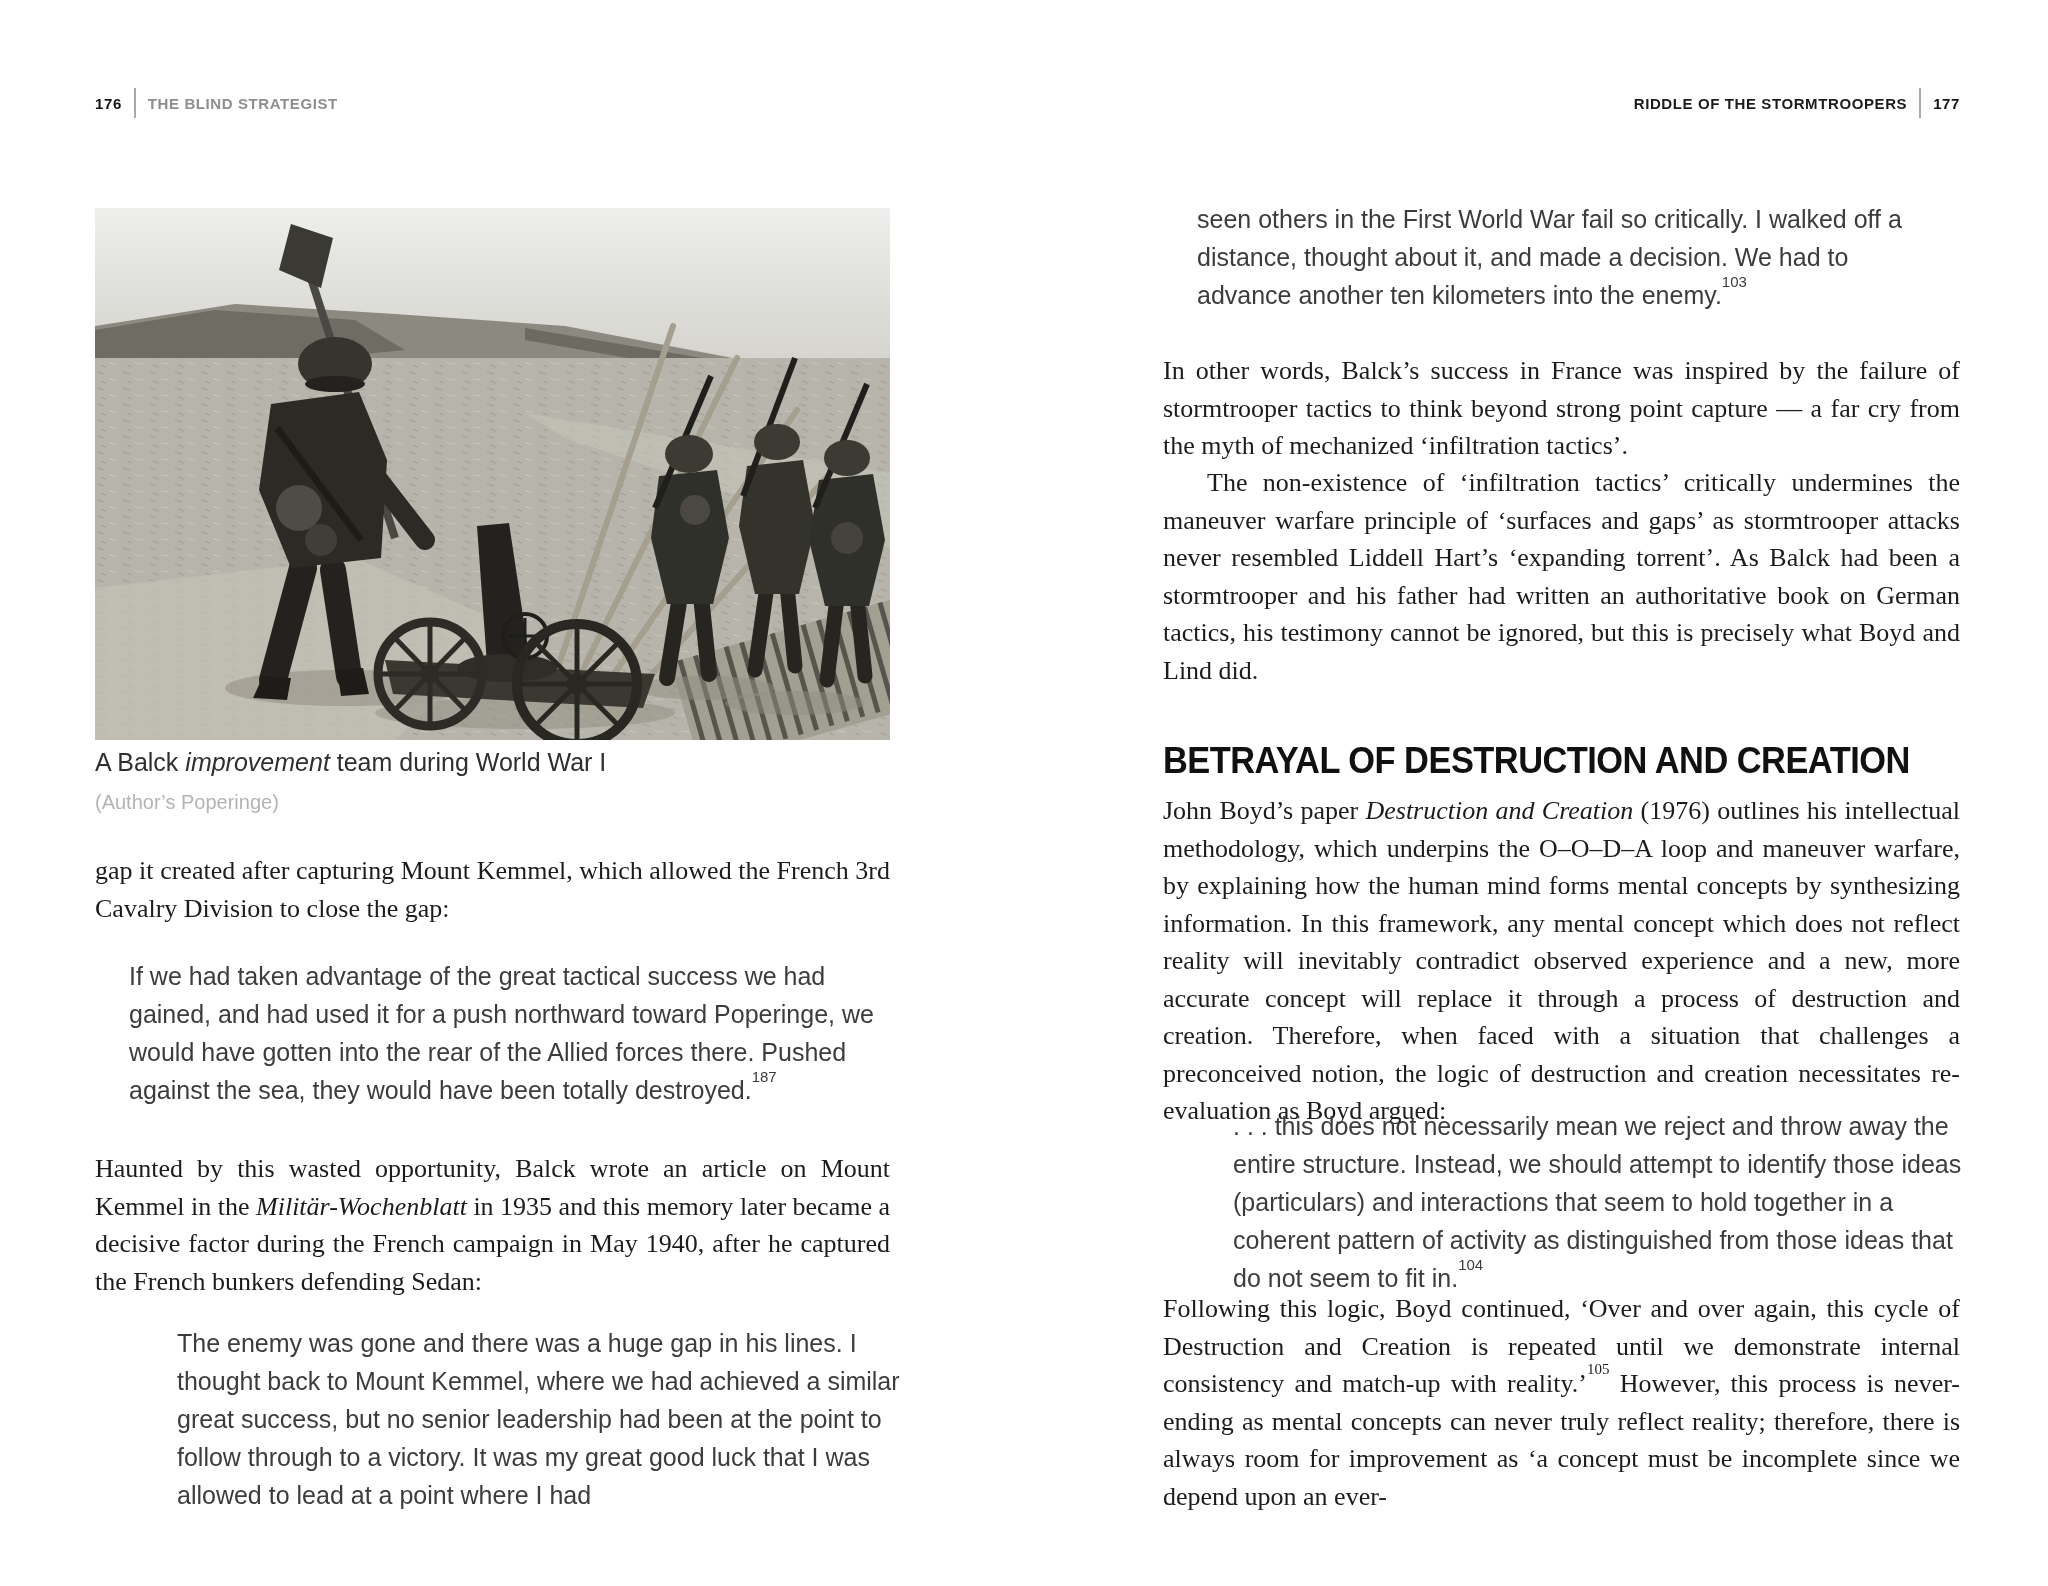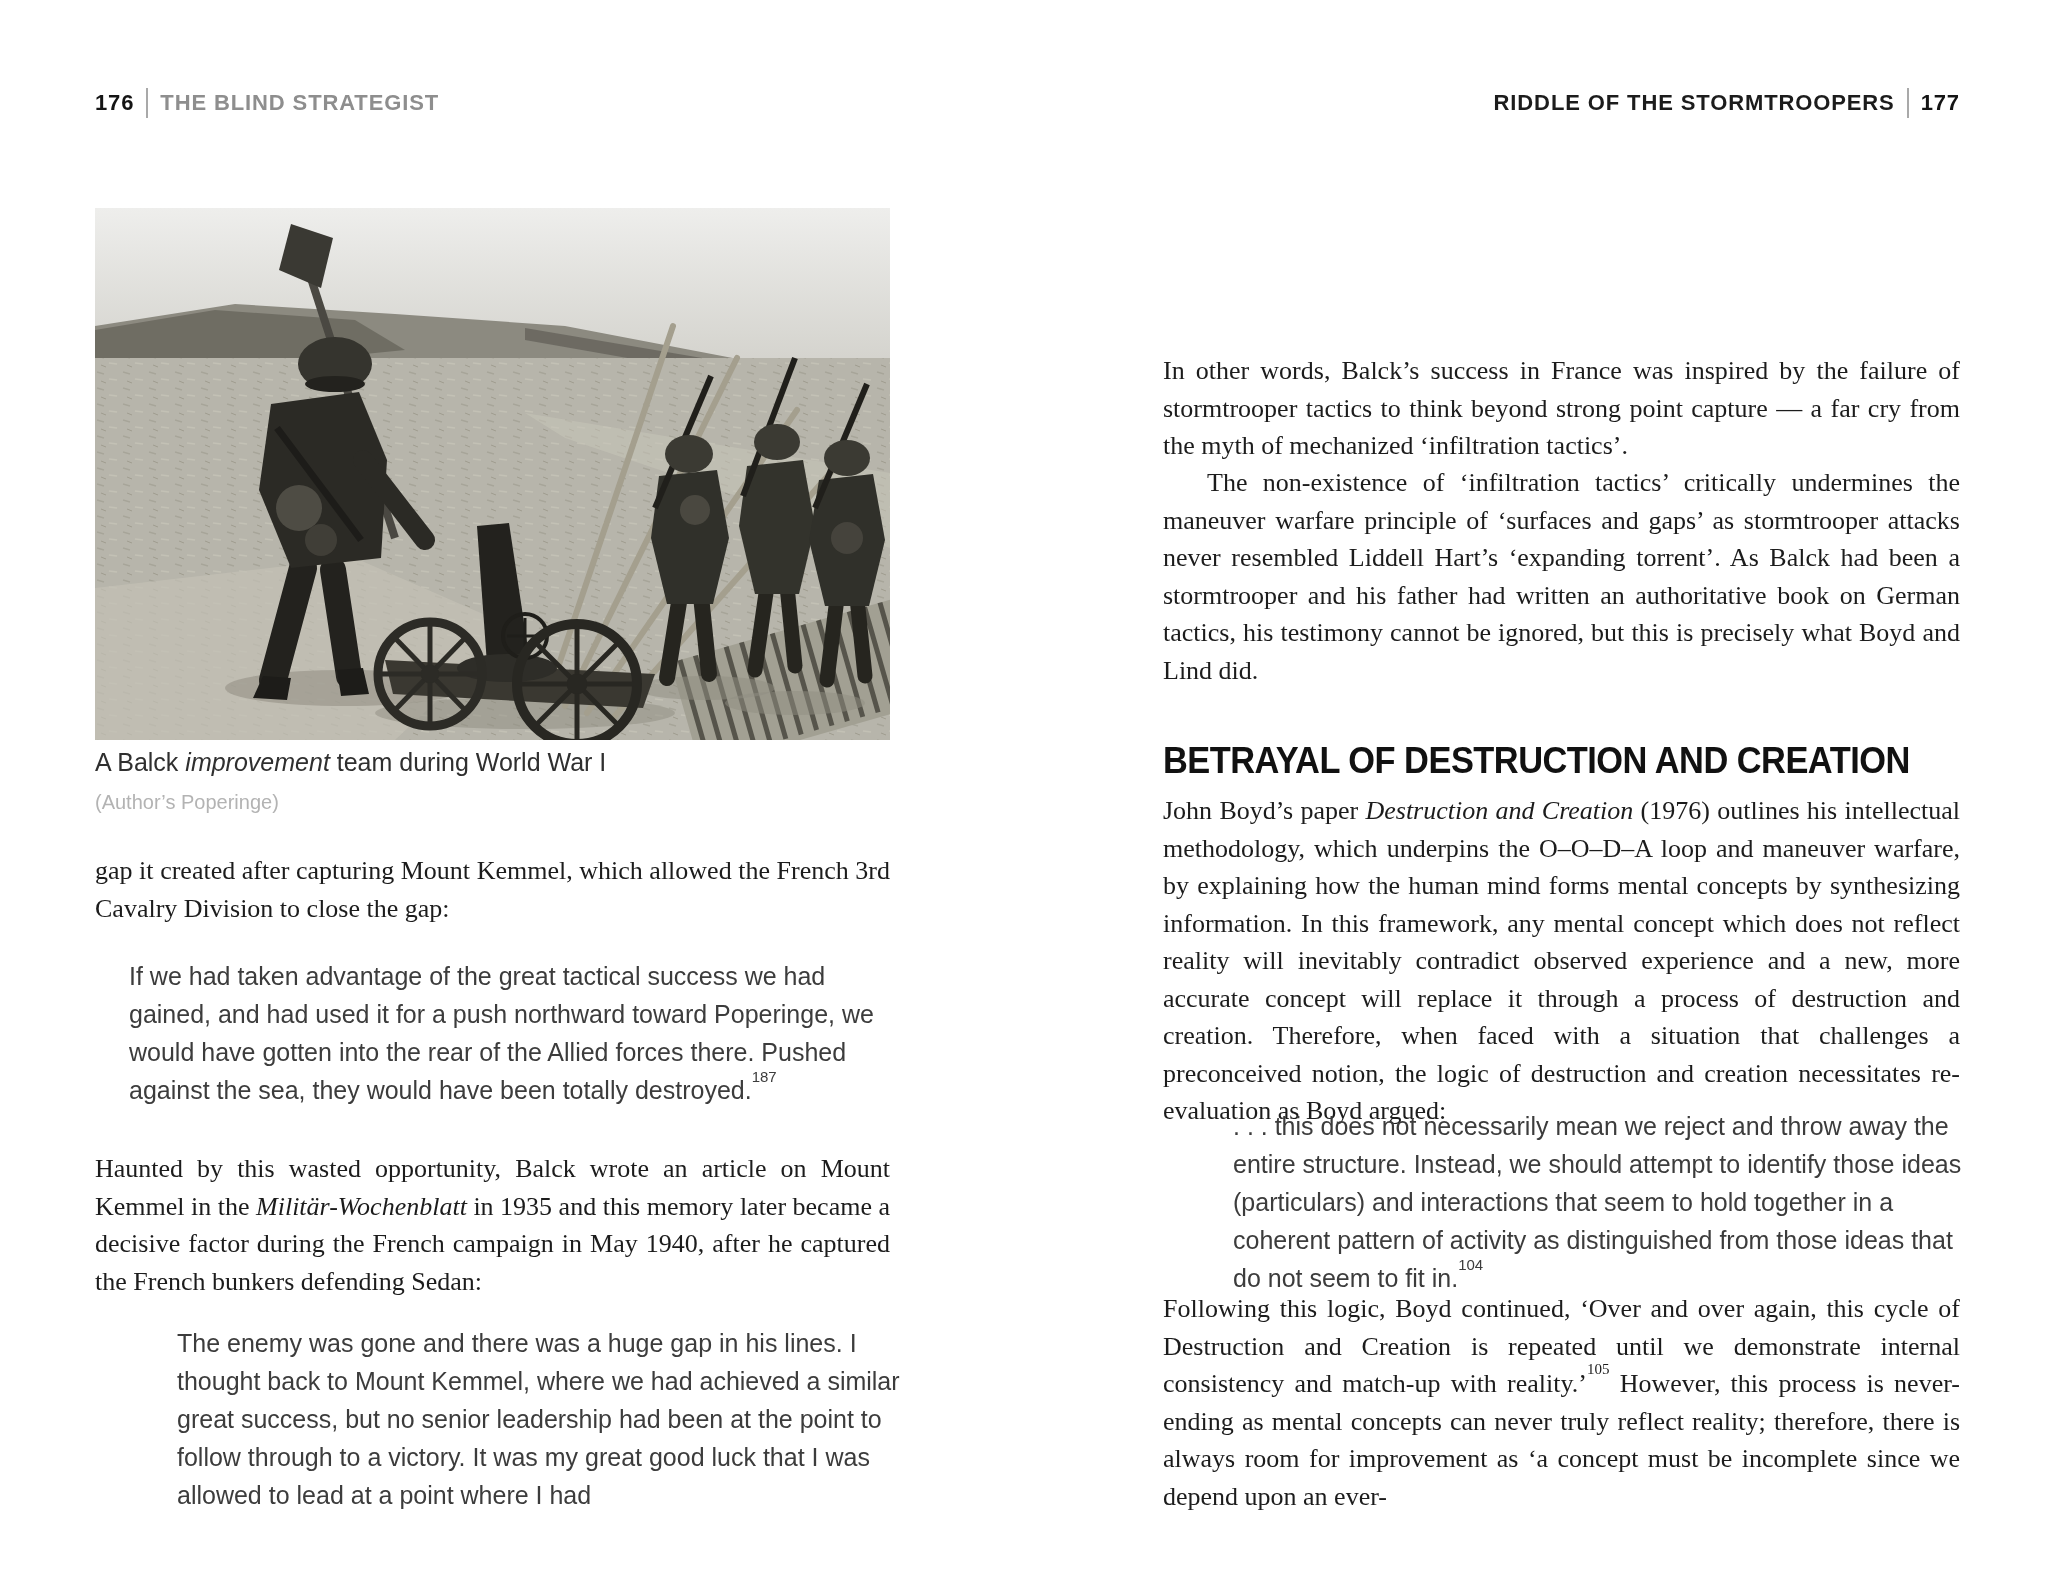--- a/index.html
+++ b/index.html
@@ -8,21 +8,21 @@
     width:2048px;height:1586px;
     background:#ffffff;
     overflow:hidden;
     font-family:"Liberation Serif", serif;
     color:#1a1a1a;
   }
   
   .runhead{
     position:absolute;top:88px;
     font-family:"Liberation Sans", sans-serif;
-    font-weight:bold;font-size:22px;letter-spacing:.04em;
+    font-weight:bold;font-size:15px;letter-spacing:.04em;
     display:flex;align-items:center;white-space:nowrap;text-align:center;
   }
   .runhead .vbar{display:inline-block;width:2px;height:30px;background:#a9a9a9;margin:0 12px;}
   #runhead-left{left:95px;}
   #runhead-left .folio{color:#141414;}
   #runhead-left .rtitle{color:#8e8e8e;}
   #runhead-right{right:88px;}
   #runhead-right .folio{color:#141414;}
   #runhead-right .rtitle{color:#1c1c1c;}
   
@@ -221,20 +221,23 @@
   </div>
 
   <div class="abs body-para" style="left:95px;top:1150px;">
     <span>Haunted by this wasted opportunity, Balck wrote an article on Mount Kemmel in the </span><i>Militär-Wochenblatt</i><span> in 1935 and this memory later became a decisive factor during the French campaign in May 1940, after he captured the French bunkers defending Sedan:</span>
   </div>
 
   <div class="abs quote" style="left:129px;top:1324px;margin-left:48px;">
     <span>The enemy was gone and there was a huge gap in his lines. I thought back to Mount Kemmel, where we had achieved a similar great success, but no senior leadership had been at the point to follow through to a victory. It was my great good luck that I was allowed to lead at a point where I had</span>
   </div>
 
+  <div class="abs quote" style="left:1197px;top:200px;width:752px;">
+    <span>seen others in the First World War fail so critically. I walked off a distance, thought about it, and made a decision. We had to advance another ten kilometers into the enemy.</span><sup>103</sup>
+  </div>
 
   <div class="abs body-para" style="left:1163px;top:352px;width:797px;">In other words, Balck’s success in France was inspired by the failure of stormtrooper tactics to think beyond strong point capture — a far cry from the myth of mechanized ‘infiltration tactics’.</div>
 
   <div class="abs body-para indent" style="left:1163px;top:464px;width:797px;">The non-existence of ‘infiltration tactics’ critically undermines the maneuver warfare principle of ‘surfaces and gaps’ as stormtrooper attacks never resembled Liddell Hart’s ‘expanding torrent’. As Balck had been a stormtrooper and his father had written an authoritative book on German tactics, his testimony cannot be ignored, but this is precisely what Boyd and Lind did.</div>
 
   <div id="section-heading" class="abs">BETRAYAL OF DESTRUCTION AND CREATION</div>
 
   <div class="abs body-para" style="left:1163px;top:792px;width:797px;">
     <span>John Boyd’s paper </span><i>Destruction and Creation</i><span> (1976) outlines his intellectual methodology, which underpins the O–O–D–A loop and maneuver warfare, by explaining how the human mind forms mental concepts by synthesizing information. In this framework, any mental concept which does not reflect reality will inevitably contradict observed experience and a new, more accurate concept will replace it through a process of destruction and creation. Therefore, when faced with a situation that challenges a preconceived notion, the logic of destruction and creation necessitates re-evaluation as Boyd argued:</span>
   </div>

